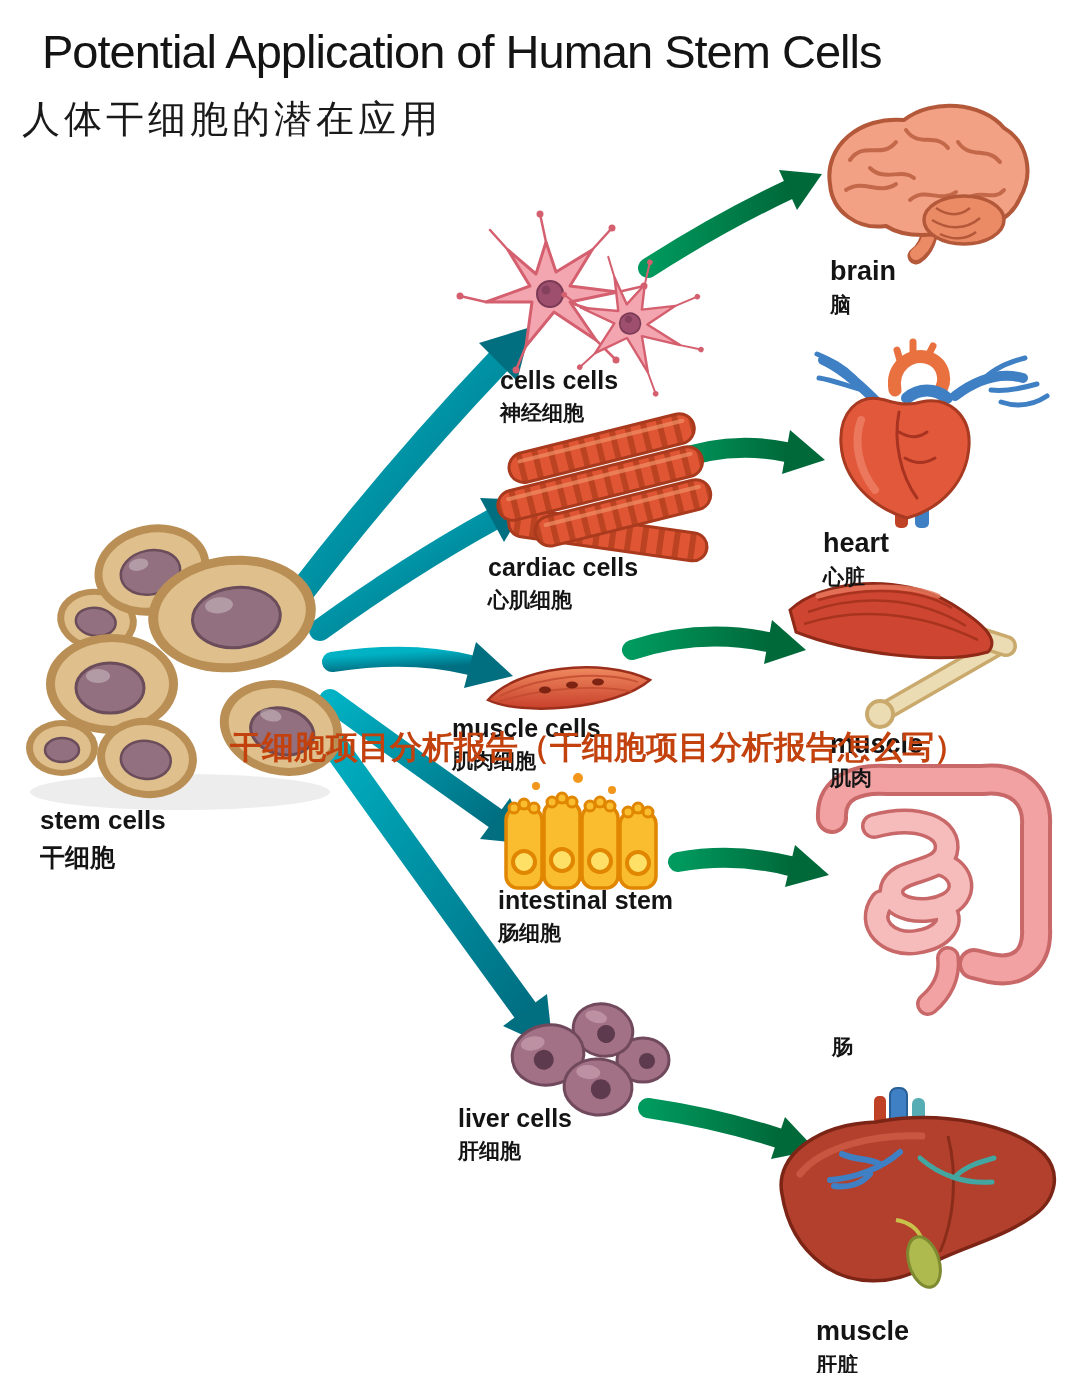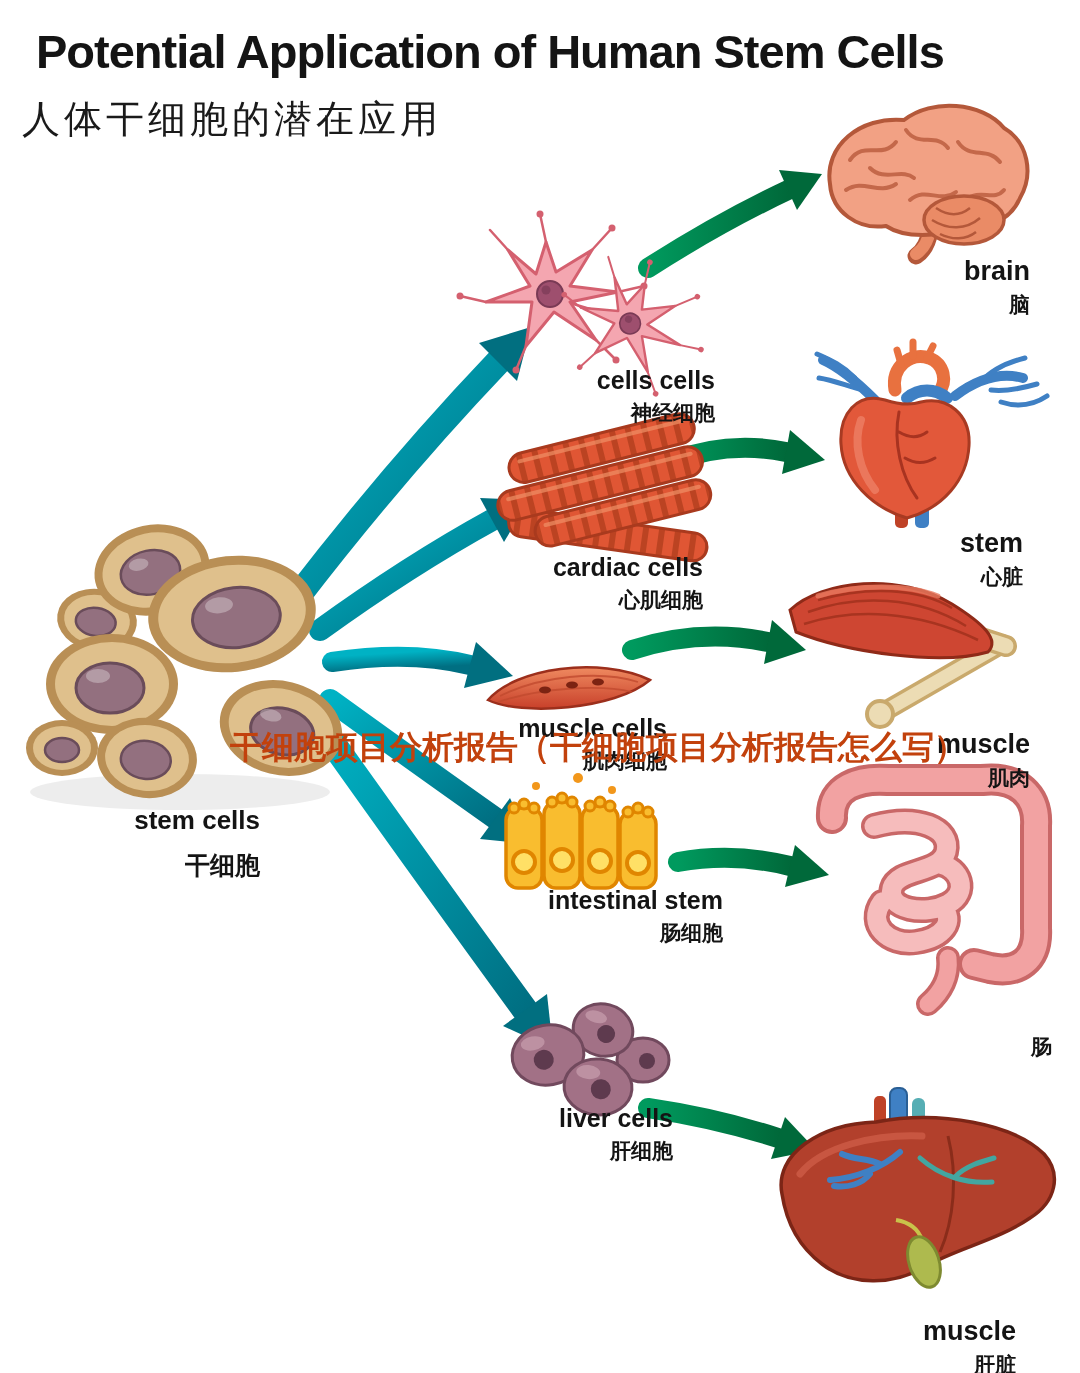--- a/index.html
+++ b/index.html
@@ -1,26 +1,26 @@
 <!DOCTYPE html>
 <html><head>
 <meta charset="utf-8">
 <style>
   *{margin:0;padding:0;box-sizing:border-box}
   body{background:#ffffff;font-family:"Liberation Sans", sans-serif;}
   .poster{position:relative;width:1080px;height:1373px;background:#fff;overflow:hidden}
   .art{position:absolute;left:0;top:0}
-  .title{position:absolute;left:36px;top:24px;font-size:47px;font-weight:700;color:#141414;letter-spacing:-1px;white-space:nowrap}
+  .title{position:absolute;left:42px;top:24px;font-size:47px;font-weight:400;color:#141414;letter-spacing:-1px;white-space:nowrap}
   .subtitle{position:absolute;left:22px;top:94px;font-size:38px;font-weight:400;color:#1a1a1a;letter-spacing:4px;white-space:nowrap}
-  .label{position:absolute;text-align:right;color:#141414;line-height:1.12;z-index:3}
+  .label{position:absolute;text-align:left;color:#141414;line-height:1.12;z-index:3}
   .label .en{font-size:25px;font-weight:700}
   .label .zh{font-size:21px;font-weight:700;margin-top:7px}
   .label.organ .en{font-size:27px}
   .label.stem .en{font-size:26px}
-  .label.stem .zh{font-size:25px;margin-top:16px}
+  .label.stem .zh{font-size:25px;margin-top:8px}
   .watermark{position:absolute;left:230px;top:726px;font-size:32px;font-weight:700;color:#c2410c;white-space:nowrap;z-index:6}
 </style>
 </head>
 <body>
 
 <div class="poster">
 
   <svg class="art" width="1080" height="1373" viewBox="0 0 1080 1373">
     <defs>
       <linearGradient id="gTeal" x1="0" y1="0" x2="1" y2="1">
@@ -304,21 +304,21 @@
   <div class="label" style="left:458px;top:1104px;width:215px">
     <div class="en">liver cells</div>
     <div class="zh">肝细胞</div>
   </div>
 
   <div class="label organ" style="left:830px;top:256px;width:200px">
     <div class="en">brain</div>
     <div class="zh">脑</div>
   </div>
   <div class="label organ" style="left:823px;top:528px;width:200px">
-    <div class="en">stem</div>
+    <div class="en">heart</div>
     <div class="zh">心脏</div>
   </div>
   <div class="label organ" style="left:830px;top:729px;width:200px">
     <div class="en">muscle</div>
     <div class="zh">肌肉</div>
   </div>
   <div class="label organ" style="left:832px;top:1028px;width:220px">
     <div class="zh">肠</div>
   </div>
   <div class="label organ" style="left:816px;top:1316px;width:200px">

